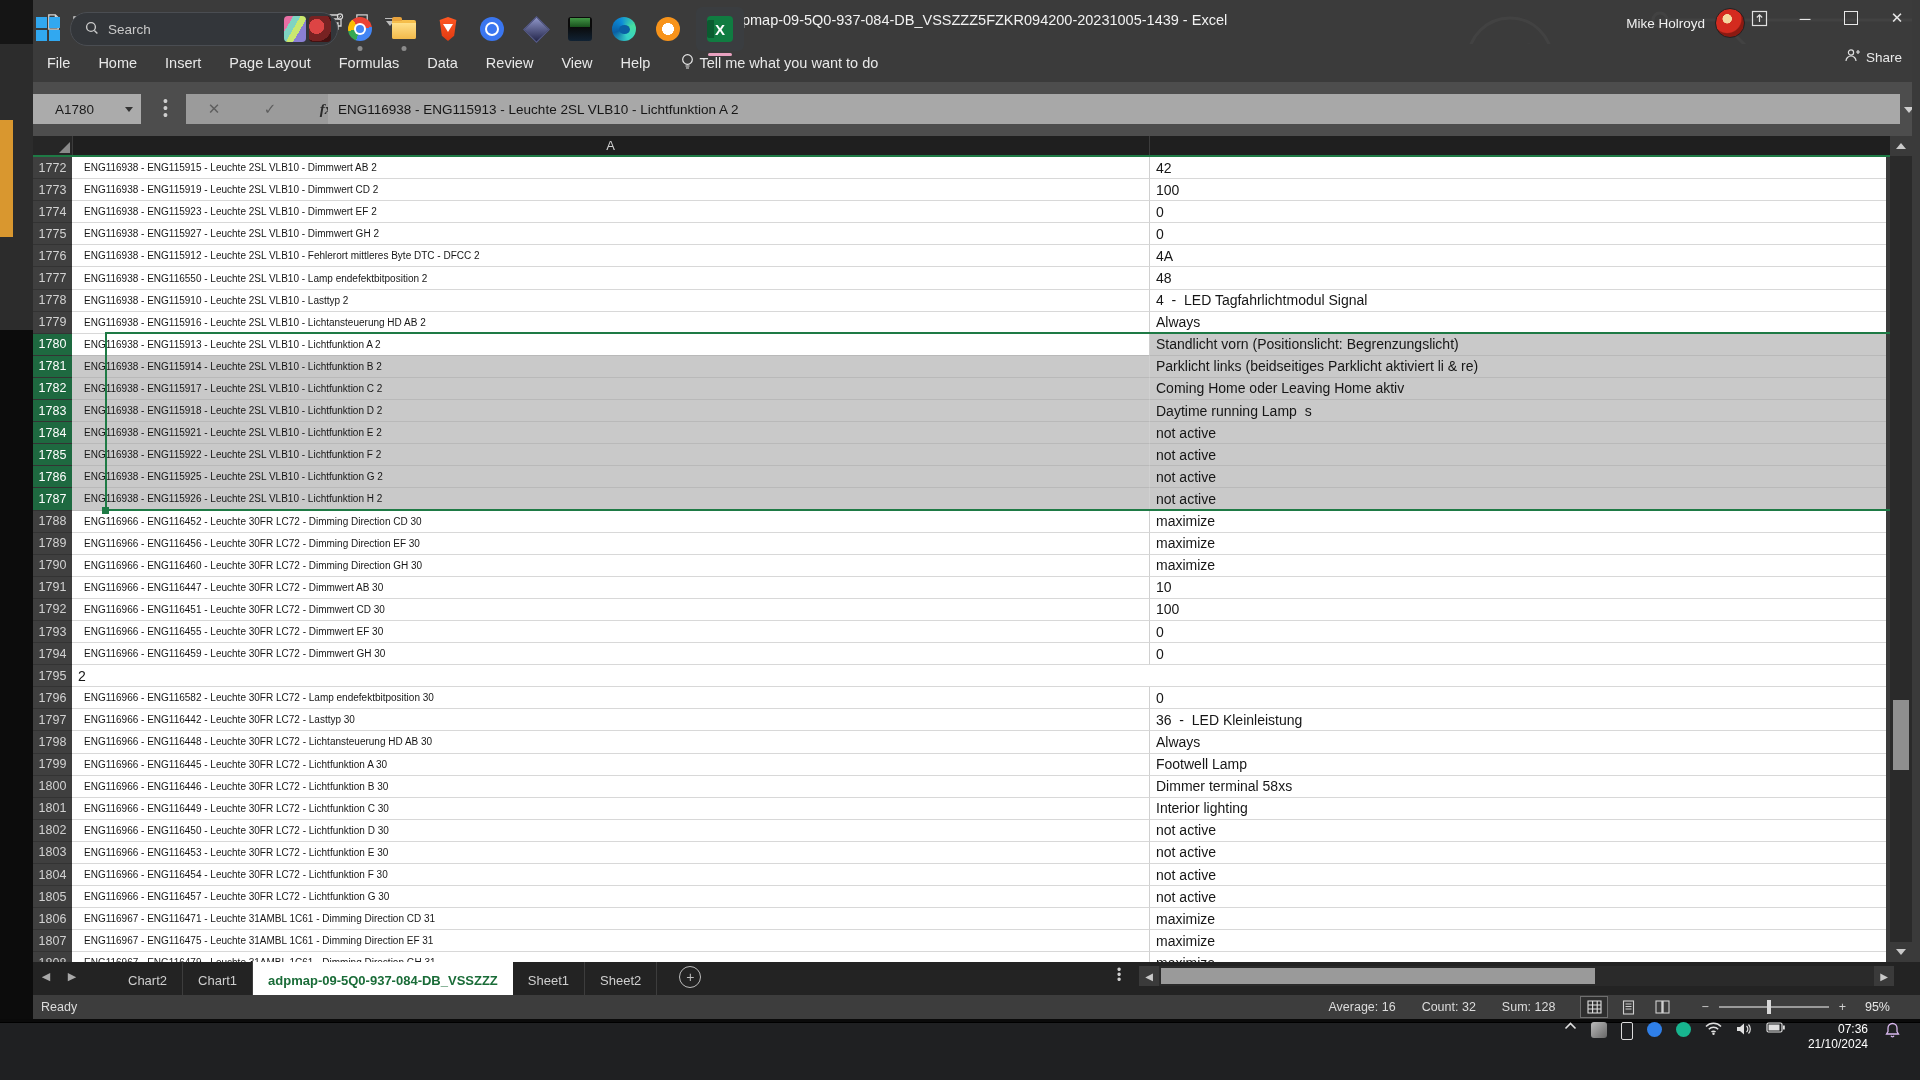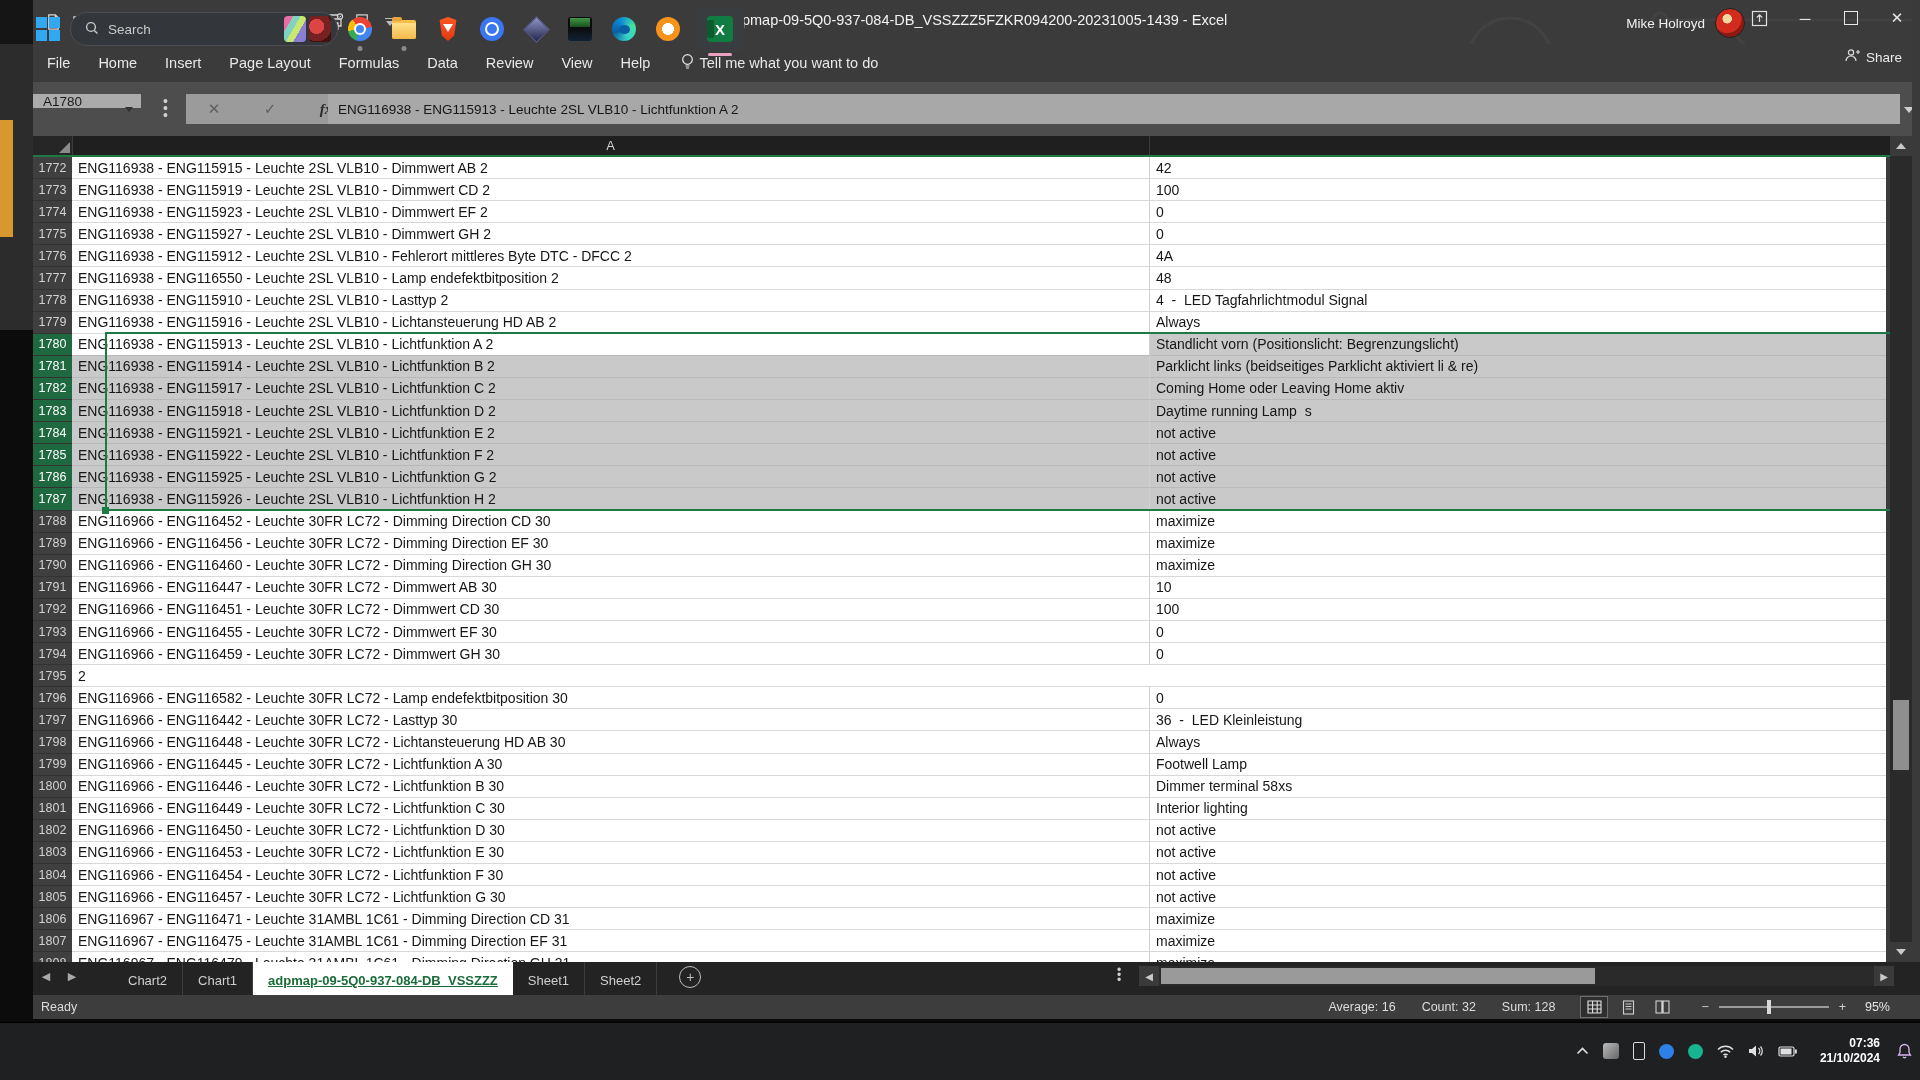--- a/index.html
+++ b/index.html
@@ -22,52 +22,52 @@
   #avatar{width:28px;height:28px;border-radius:50%;background:radial-gradient(circle at 40% 35%,#f5d9a0 0 18%,#d42b1f 20% 55%,#8c1a12 60% 100%);border:1px solid #222;}
   .winbtn{width:46px;height:36px;display:flex;align-items:center;justify-content:center;color:#e8e8e8;font-size:15px;}
   #winbtns{position:absolute;right:0;top:0;display:flex;}
   
   #menubar{left:33px;top:44px;width:1887px;height:38px;background:#3b3b3b;display:flex;align-items:center;color:#e8e8e8;font-size:14.5px;}
   .menu-item{padding:0 14px;height:100%;display:flex;align-items:center;}
   #tellme{display:flex;align-items:center;gap:4px;margin-left:16px;}
   #share{position:absolute;right:18px;top:48px;display:flex;align-items:center;gap:6px;color:#e8e8e8;font-size:13.5px;}
   
   #formula-band{left:33px;top:82px;width:1887px;height:54px;background:#4d4d4d;}
-  #name-box{position:absolute;left:0;top:12px;width:108px;height:14px;background:#ababab;color:#1b1b1b;font-size:13.5px;display:flex;align-items:center;padding-left:10px;box-sizing:border-box;}
+  #name-box{position:absolute;left:0;top:12px;width:108px;height:30px;background:#ababab;color:#1b1b1b;font-size:13.5px;display:flex;align-items:center;padding-left:22px;box-sizing:border-box;}
   #name-caret{position:absolute;left:92px;top:25px;border-left:4px solid transparent;border-right:4px solid transparent;border-top:5px solid #333;}
   #fb-dots{position:absolute;left:130px;top:16px;color:#cfcfcf;font-size:14px;letter-spacing:0;line-height:7px;}
   #fb-buttons{position:absolute;left:153px;top:12px;width:168px;height:30px;background:#9b9b9b;display:flex;align-items:center;justify-content:space-around;color:#5e5e5e;font-size:15px;}
   #fb-fx{font-style:italic;font-family:"Liberation Serif","DejaVu Serif",serif;color:#2a2a2a;font-weight:bold;}
   #formula-input{position:absolute;left:295px;top:12px;width:1572px;height:30px;background:#a8a8a8;color:#161616;font-size:13.5px;display:flex;align-items:center;padding-left:10px;box-sizing:border-box;white-space:pre;}
   #fb-chevron{position:absolute;right:6px;top:25px;border-left:5px solid transparent;border-right:5px solid transparent;border-top:6px solid #cfcfcf;}
   
   #grid-header{left:33px;top:136px;width:1857px;height:21px;background:#1f1f1f;border-bottom:2px solid #1e7a45;box-sizing:border-box;}
   #corner-cell{position:absolute;left:0;top:0;width:39px;height:19px;background:#262626;border-right:1px solid #3c3c3c;}
   #corner-cell:after{content:"";position:absolute;right:2px;bottom:2px;border-left:11px solid transparent;border-bottom:11px solid #8a8a8a;}
   #colA-header{position:absolute;left:39px;top:0;width:1078px;height:19px;color:#cfcfcf;font-size:13px;display:flex;align-items:center;justify-content:center;border-right:1px solid #3c3c3c;box-sizing:border-box;}
   
   #grid-rows{left:33px;top:157px;width:1853px;height:805px;overflow:hidden;background:#737373;}
   .row{display:flex;height:22.1px;box-sizing:border-box;}
   .rn{width:39px;background:#3f3f3f;color:#d2d2d2;font-size:12.5px;display:flex;align-items:center;justify-content:center;border-bottom:1px solid #333;box-sizing:border-box;flex:none;}
-  .ca{width:1078px;background:#fff;color:#161616;font-size:14px;display:flex;align-items:center;padding-left:6px;border-bottom:1px solid #d8d8d8;border-right:1px solid #d0d0d0;box-sizing:border-box;flex:none;white-space:pre;overflow:hidden;}
+  .ca{width:1078px;background:#fff;color:#161616;font-size:10px;display:flex;align-items:center;padding-left:12px;border-bottom:1px solid #d8d8d8;border-right:1px solid #d0d0d0;box-sizing:border-box;flex:none;white-space:pre;overflow:hidden;}
   .cb{flex:1;background:#fff;color:#161616;font-size:14px;display:flex;align-items:center;padding-left:6px;border-bottom:1px solid #d8d8d8;box-sizing:border-box;white-space:pre;overflow:hidden;}
   .row.sel .rn{background:#1e6940;color:#fff;}
   .row.sel .ca,.row.sel .cb{background:#c9c9c9;border-bottom-color:#b9b9b9;}
   .row.sel.active .ca{background:#fff;}
   .selline{background:#1e7a45;}
   
   #vscroll{left:1890px;top:136px;width:22px;height:826px;background:#2a2a2a;}
   .sb-arrow{position:absolute;left:0;width:22px;height:20px;background:#3a3a3a;display:flex;align-items:center;justify-content:center;}
   #v-thumb{position:absolute;left:3px;top:564px;width:16px;height:70px;background:#8f8f8f;}
   #right-edge{left:1912px;top:0;width:8px;height:1022px;background:#3a3a3a;}
   
   #tabbar{left:33px;top:962px;width:1887px;height:33px;background:#232323;display:flex;align-items:flex-start;color:#cfcfcf;}
   .tab-nav{width:26px;height:28px;display:flex;align-items:center;justify-content:center;color:#a9a9a9;font-size:11px;}
   .sheet-tab{height:28px;display:flex;align-items:center;padding:4px 15px;font-size:13px;border-right:1px solid #3d3d3d;}
-  .sheet-tab.active{background:#fff;color:#1a6c38;font-weight:bold;border-right:none;text-decoration:underline;}
+  .sheet-tab.active{background:#fff;color:#1a6c38;font-weight:bold;border-right:none;}
   #add-sheet{width:20px;height:20px;border:1.5px solid #bdbdbd;border-radius:50%;display:flex;align-items:center;justify-content:center;color:#bdbdbd;font-size:14px;margin:4px 0 0 22px;}
   #tab-dots{position:absolute;left:1117px;top:968px;color:#cfcfcf;font-size:12px;line-height:5px;}
   #hscroll{position:absolute;left:1139px;top:966px;width:755px;height:20px;background:#2a2a2a;}
   #h-thumb{position:absolute;left:22px;top:2px;width:434px;height:16px;background:#9a9a9a;}
   .h-arrow{position:absolute;top:0;width:20px;height:20px;background:#3a3a3a;display:flex;align-items:center;justify-content:center;color:#c9c9c9;font-size:10px;}
   
   #statusbar{left:33px;top:995px;width:1887px;height:24px;background:#3d3d3d;color:#dcdcdc;font-size:12.5px;display:flex;align-items:center;}
   #status-right{position:absolute;right:30px;top:0;height:24px;display:flex;align-items:center;gap:26px;}
   .view-icons{display:flex;align-items:center;gap:8px;}
   .vicon{width:26px;height:20px;display:flex;align-items:center;justify-content:center;}
@@ -79,21 +79,21 @@
   #desktop-gap{left:0;top:1019px;width:1920px;height:7px;background:#0a0a0a;}
   #taskbar{left:0;top:1022px;width:1920px;height:58px;background:#1f2022;border-top:1px solid #000;}
   .tb-center{position:absolute;top:0;height:58px;display:flex;align-items:center;}
   #win-logo{display:grid;grid-template-columns:11px 11px;grid-template-rows:11px 11px;gap:2px;}
   #win-logo div{background:#31a8f0;}
   #search-pill{width:268px;height:34px;background:#33363a;border:1px solid #4a4d52;border-radius:17px;display:flex;align-items:center;padding:0 6px 0 14px;box-sizing:border-box;color:#c9c9c9;font-size:13.5px;gap:9px;}
   .tb-icon{width:26px;height:26px;display:flex;align-items:center;justify-content:center;margin:0 9px;position:relative;}
   .run-dot{position:absolute;left:50%;transform:translateX(-50%);bottom:-9px;width:5px;height:5px;border-radius:50%;background:#8b8b8b;}
   #excel-tile{width:48px;height:44px;background:#3a3d40;border-radius:6px;display:flex;align-items:center;justify-content:center;position:relative;margin-left:6px;}
   #excel-underline{position:absolute;left:50%;transform:translateX(-50%);bottom:-5px;width:24px;height:3px;border-radius:2px;background:#e9a2c0;}
-  #tray{position:absolute;right:0;top:1022px;height:58px;display:flex;align-items:center;font-weight:bold;}
+  #tray{position:absolute;right:12px;top:1022px;height:58px;display:flex;align-items:flex-start;}
   .tray-icon{margin:0 7px;display:flex;align-items:center;justify-content:center;}
   #clock{text-align:right;color:#fff;font-size:12px;line-height:15px;margin:0 10px 0 16px;}
   .chip{border-radius:4px;}
 </style>
 </head>
 <body>
 <div id="screen">
 
 <div class="abs" id="left-strip">
   <div class="seg-top"></div>

